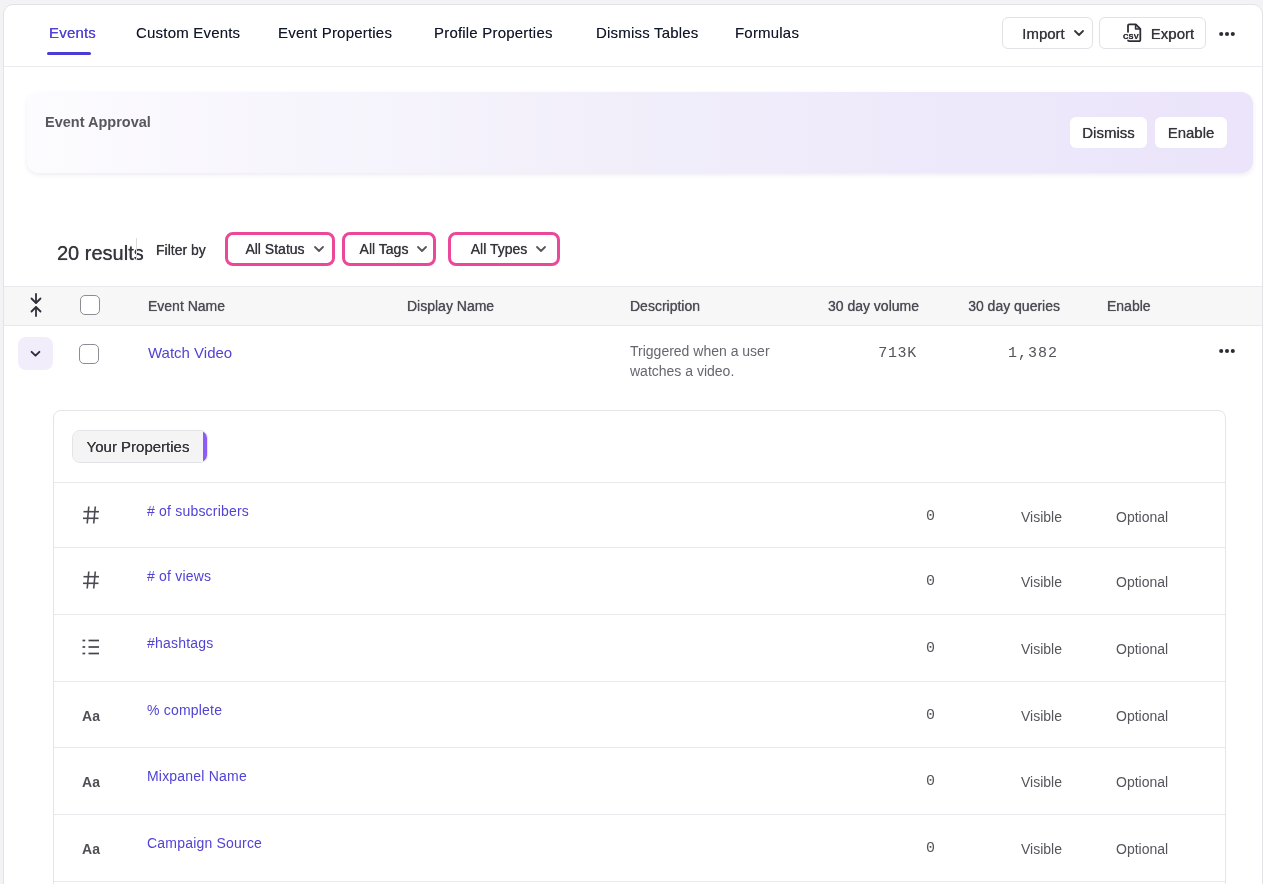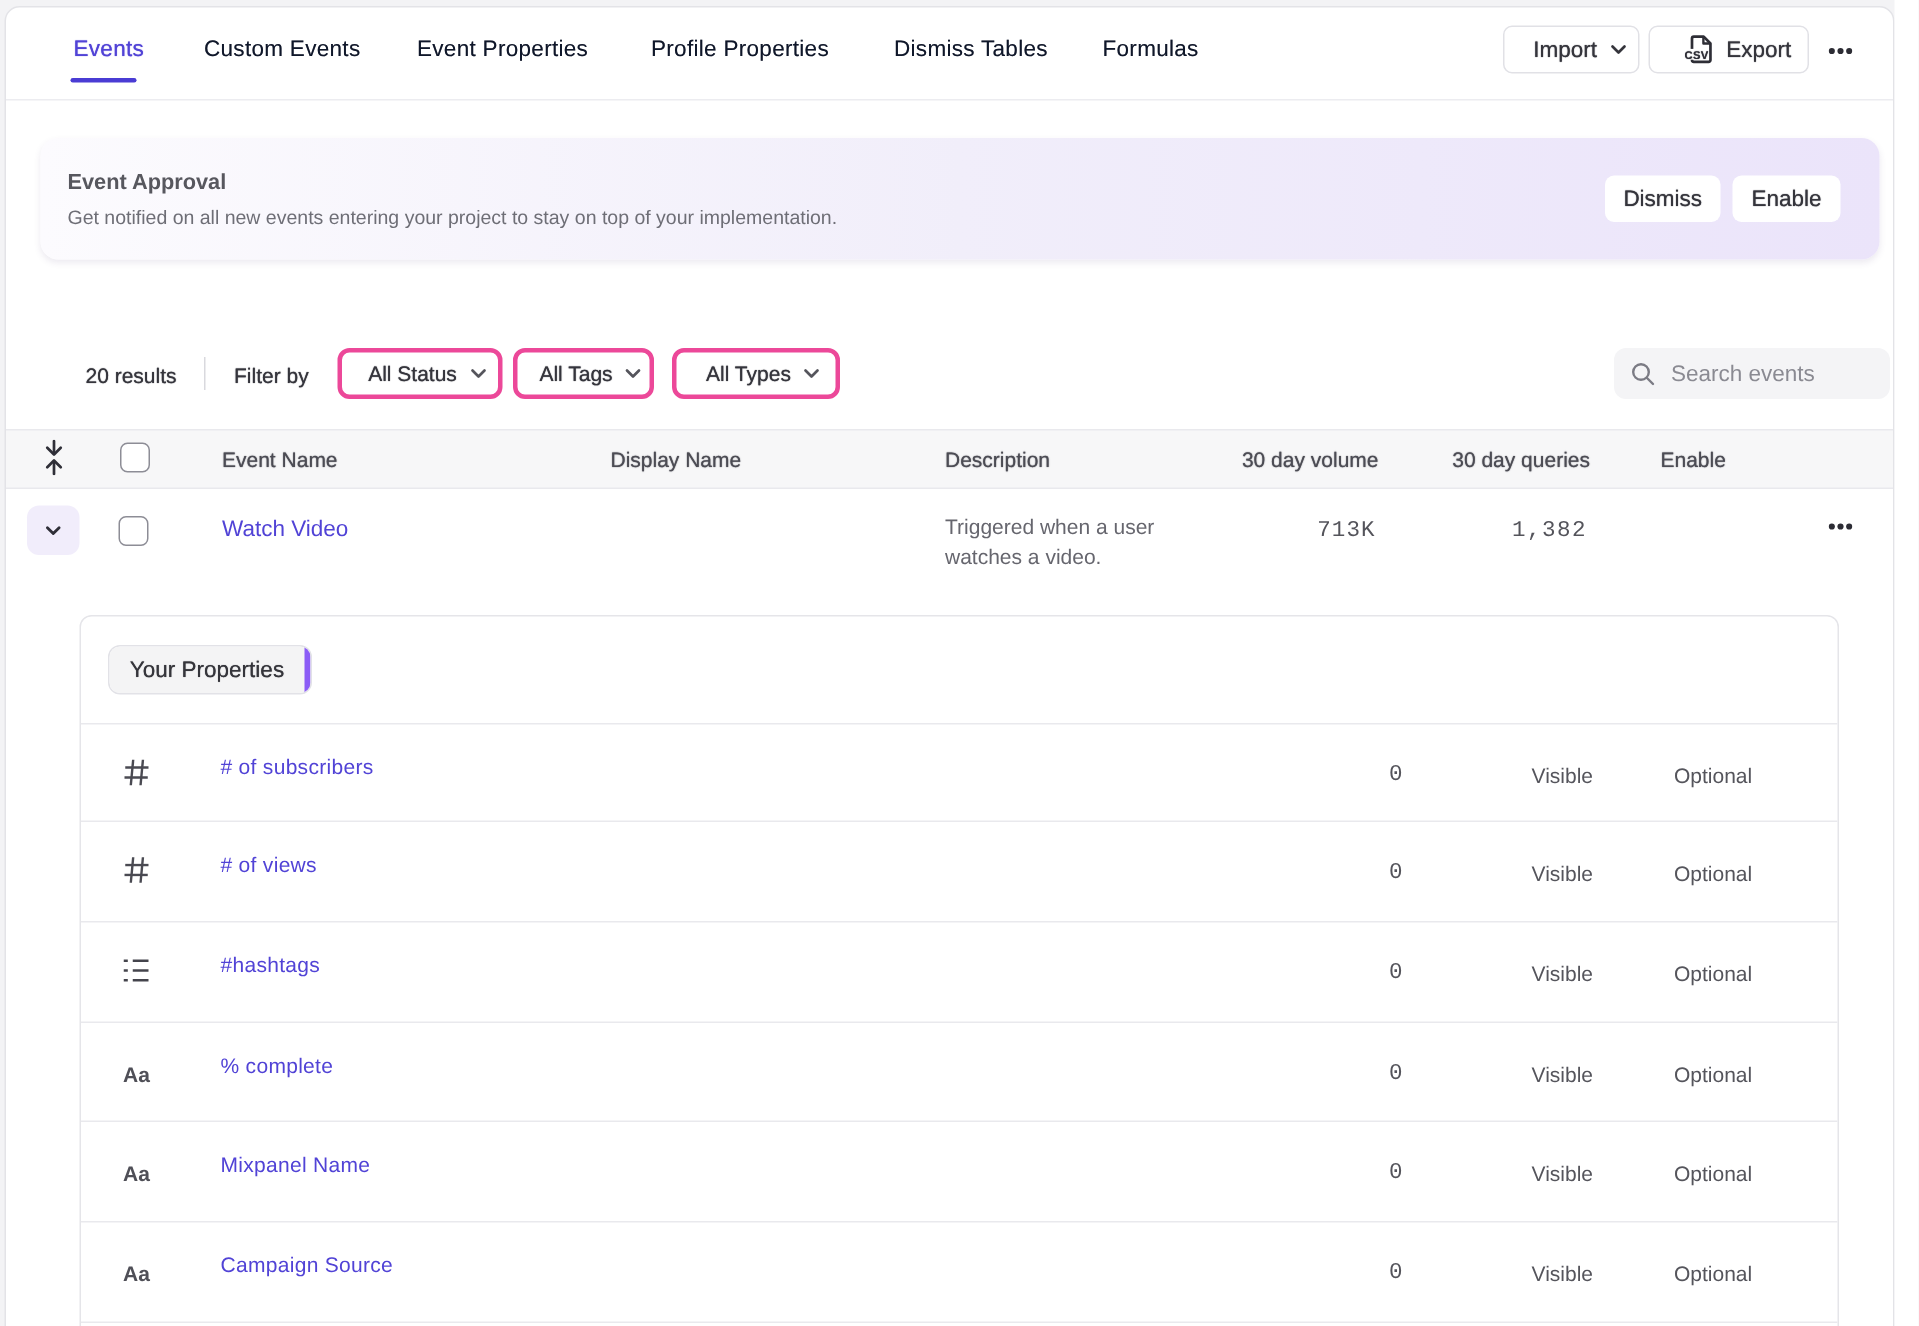--- a/index.html
+++ b/index.html
@@ -108,49 +108,41 @@
         <g fill="#2c2c34">
           <circle cx="2.2" cy="3" r="2.05"></circle>
           <circle cx="8" cy="3" r="2.05"></circle>
           <circle cx="13.8" cy="3" r="2.05"></circle>
         </g>
       </svg>
     </div>
 
   <div class="banner">
     <h3>Event Approval</h3>
-    <p>Get notified on all new events entering your project to stay on top of your implementation.</p>
     <div class="bbtn" style="left:1043px; width:77px;">Dismiss</div>
     <div class="bbtn" style="left:1128px; width:72px;">Enable</div>
   </div>
 
-  <span class="abs" style="left:57px; top:242px; font-size:14px; color:#35353c; text-shadow:0 0 0.7px #35353c;">20 results</span>
+  <span class="abs" style="left:57px; top:242px; font-size:20px; color:#35353c; text-shadow:0 0 0.7px #35353c;">20 results</span>
   <div class="abs" style="left:136px; top:238px; width:1px; height:22px; background:#d9d9de;"></div>
   <span class="abs" style="left:156px; top:242px; font-size:14px; color:#35353c; text-shadow:0 0 0.7px #35353c;">Filter by</span>
   <div class="fbtn" style="left:225px; width:110px;">All Status
     <svg class="chev" width="12" height="8" viewBox="0 0 12 8">
         <path d="M2 2 L6 6 L10 2" fill="none" stroke="#55555c" stroke-width="1.8" stroke-linecap="round" stroke-linejoin="round"></path>
       </svg>
   </div>
   <div class="fbtn" style="left:342px; width:94px;">All Tags
     <svg class="chev" width="12" height="8" viewBox="0 0 12 8">
         <path d="M2 2 L6 6 L10 2" fill="none" stroke="#55555c" stroke-width="1.8" stroke-linecap="round" stroke-linejoin="round"></path>
       </svg>
   </div>
   <div class="fbtn" style="left:448px; width:112px;">All Types
     <svg class="chev" width="12" height="8" viewBox="0 0 12 8">
         <path d="M2 2 L6 6 L10 2" fill="none" stroke="#55555c" stroke-width="1.8" stroke-linecap="round" stroke-linejoin="round"></path>
       </svg>
-  </div>
-  <div class="search">
-    <svg width="17" height="17" viewBox="0 0 17 17" style="margin-left:11px;">
-      <circle cx="7" cy="7" r="5.2" fill="none" stroke="#7b7b84" stroke-width="1.6"></circle>
-      <path d="M11 11 L15 15" stroke="#7b7b84" stroke-width="1.6" stroke-linecap="round"></path>
-    </svg>
-    <span>Search events</span>
   </div>
 
   <div class="thead"></div>
   <svg class="abs" style="left:30px; top:293px;" width="12" height="24" viewBox="0 0 12 24">
     <g stroke="#2f2f38" stroke-width="1.8" fill="none" stroke-linecap="round" stroke-linejoin="round">
       <path d="M6 1 V9.5"></path>
         <path d="M1.5 5.5 L6 10 L10.5 5.5"></path>
       <path d="M6 23 V14.5"></path>
         <path d="M1.5 18.5 L6 14 L10.5 18.5"></path>
     </g>

